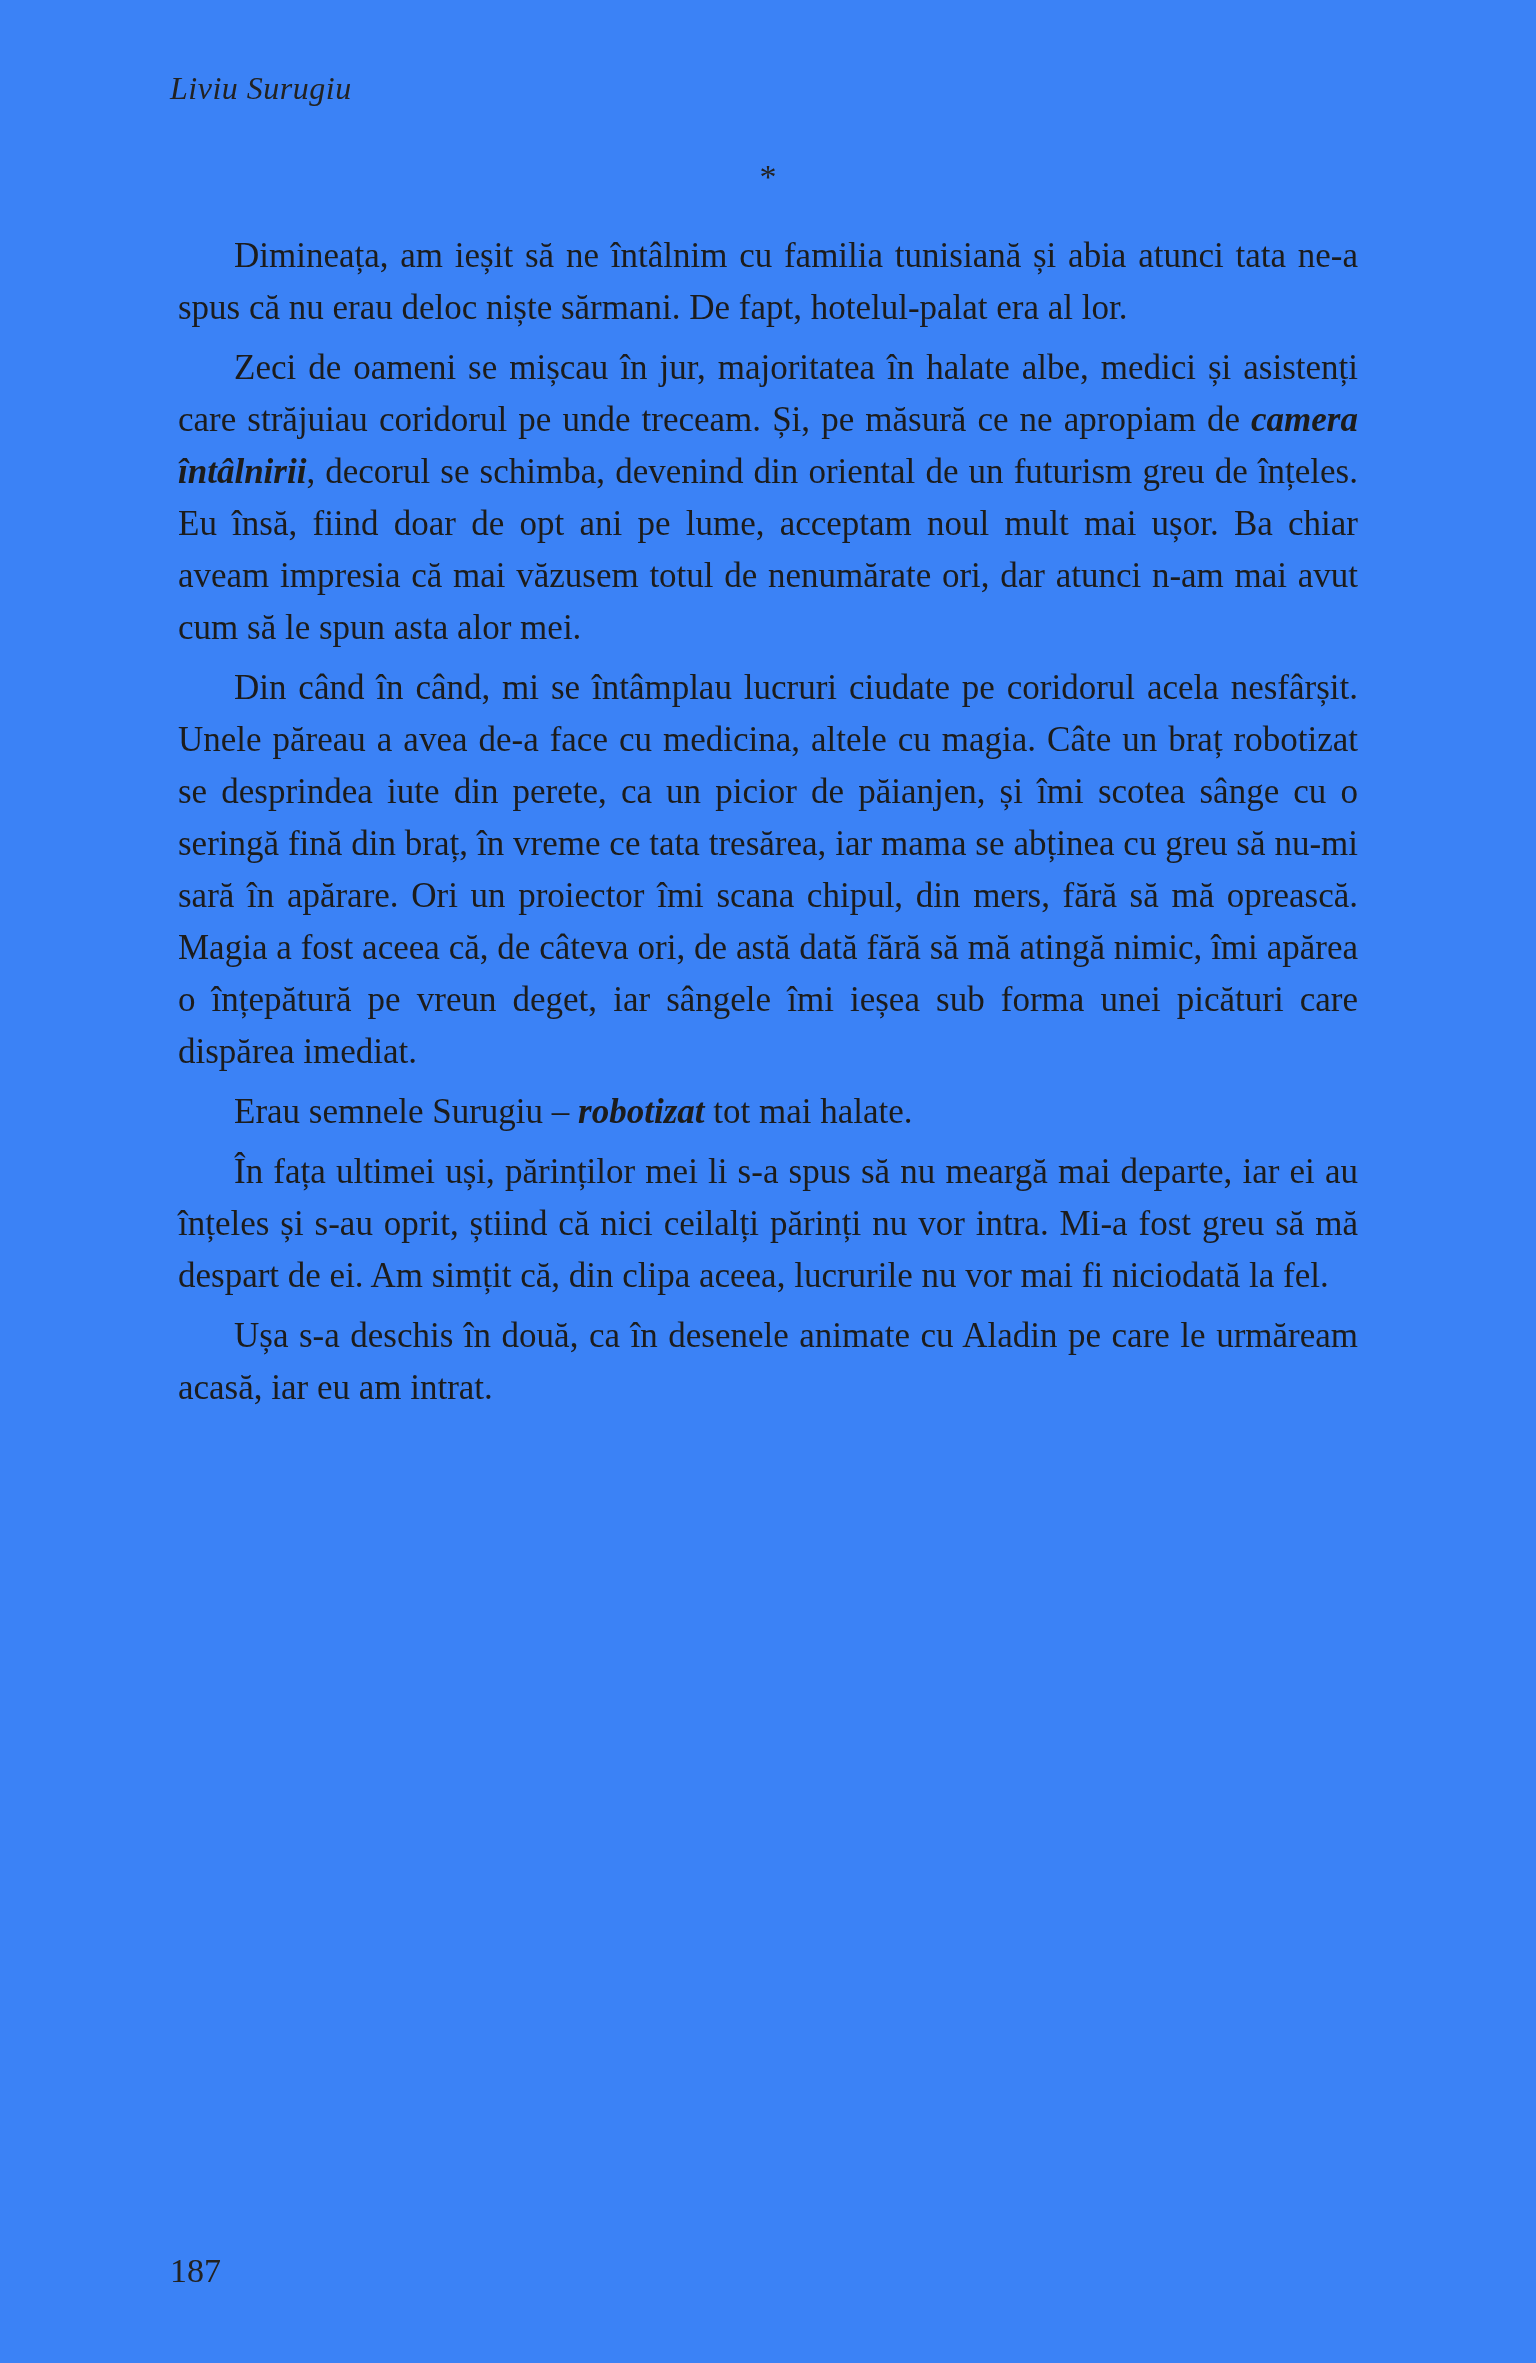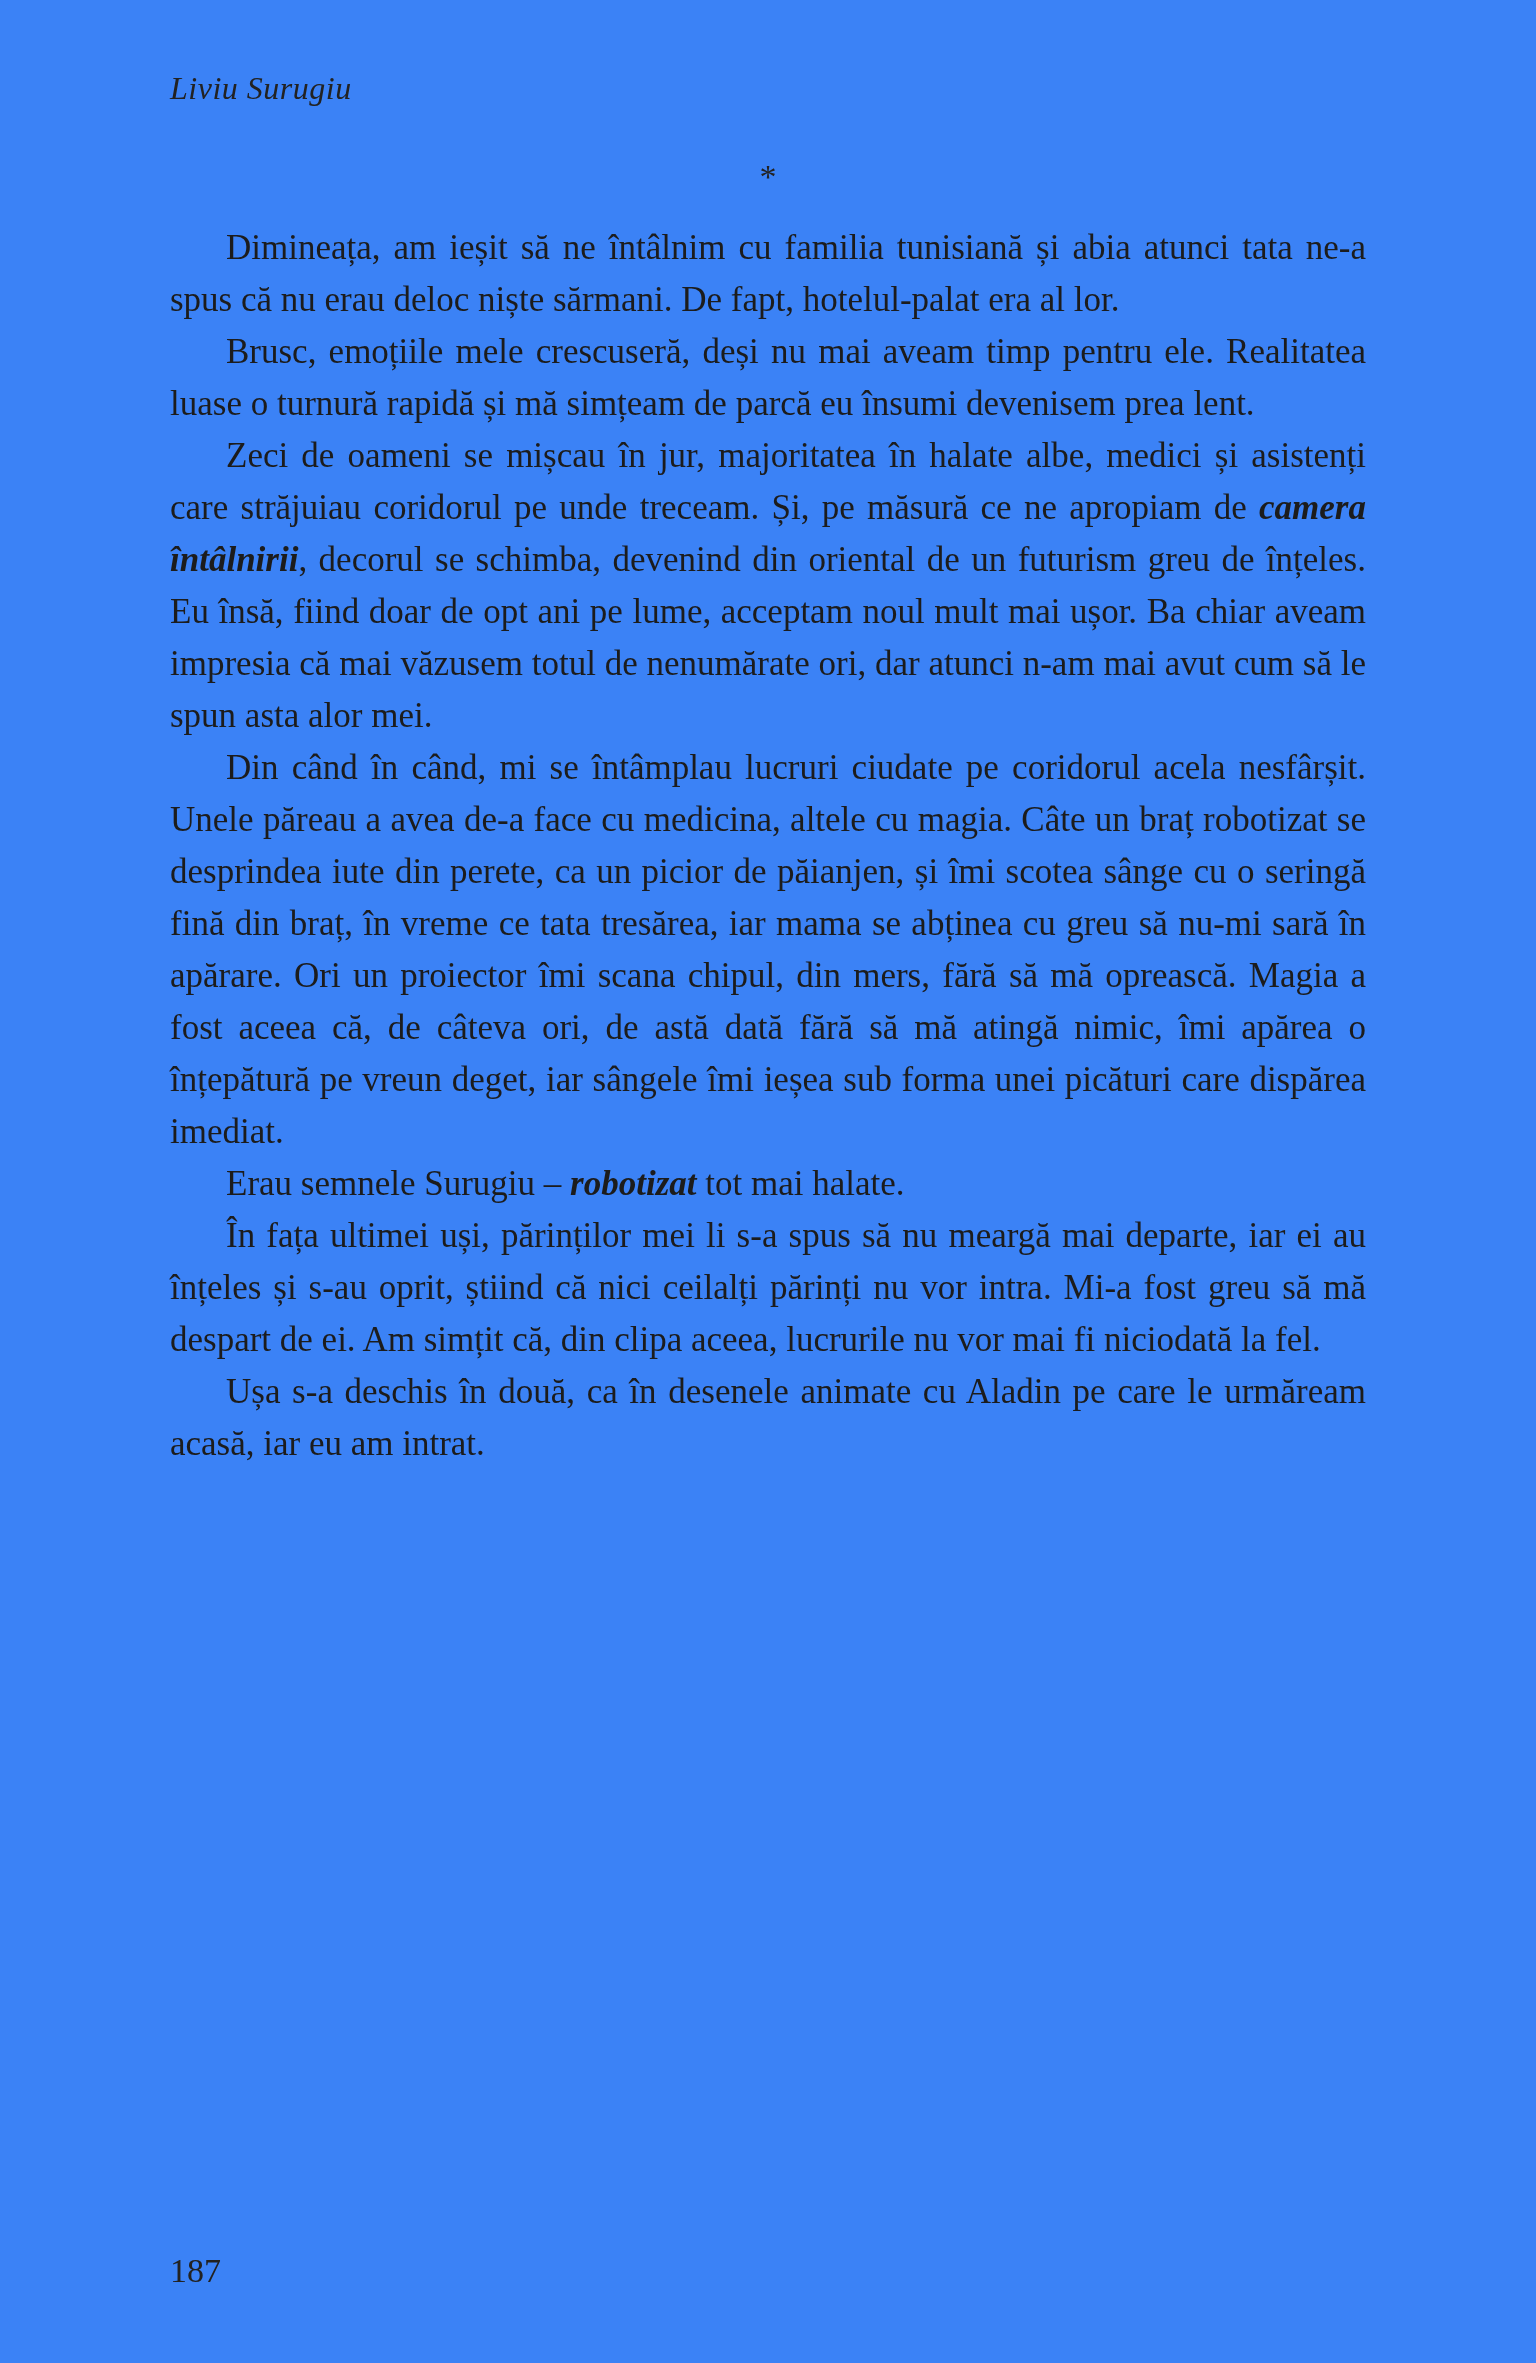--- a/index.html
+++ b/index.html
@@ -38,21 +38,21 @@
     position: absolute;
     top: 222px;
     left: 170px;
     width: 1196px;
     font-size: 35px;
     line-height: 52px;
     text-align: justify;
     color: #1c1c1c;
   }
   .body-text p {
-    margin: 0;
+    margin: 8px;
     padding: 0;
     text-indent: 56px;
   }
   .body-text .bi {
     font-weight: bold;
     font-style: italic;
   }
   .page-number {
     position: absolute;
     top: 2252px;
@@ -64,21 +64,20 @@
 </head>
 <body>
 
 <div class="book-page">
   <div class="running-header">Liviu Surugiu</div>
 
   <div class="section-break">*</div>
 
   <div class="body-text">
       <p><span>Dimineața, am ieșit să ne întâlnim cu familia tunisiană și abia atunci tata ne-a spus că nu erau deloc niște sărmani. De fapt, hotelul-palat era al lor.</span></p>
-      <p><span>Brusc, emoțiile mele crescuseră, deși nu mai aveam timp pentru ele. Realitatea luase o turnură rapidă și mă simțeam de parcă eu însumi devenisem prea lent.</span></p>
       <p><span>Zeci de oameni se mișcau în jur, majoritatea în halate albe, medici și asistenți care străjuiau coridorul pe unde treceam. Și, pe măsură ce ne apropiam de </span><span class="bi">camera întâlnirii</span><span>, decorul se schimba, devenind din oriental de un futurism greu de înțeles. Eu însă, fiind doar de opt ani pe lume, acceptam noul mult mai ușor. Ba chiar aveam impresia că mai văzusem totul de nenumărate ori, dar atunci n-am mai avut cum să le spun asta alor mei.</span></p>
       <p><span>Din când în când, mi se întâmplau lucruri ciudate pe coridorul acela nesfârșit. Unele păreau a avea de-a face cu medicina, altele cu magia. Câte un braț robotizat se desprindea iute din perete, ca un picior de păianjen, și îmi scotea sânge cu o seringă fină din braț, în vreme ce tata tresărea, iar mama se abținea cu greu să nu-mi sară în apărare. Ori un proiector îmi scana chipul, din mers, fără să mă oprească. Magia a fost aceea că, de câteva ori, de astă dată fără să mă atingă nimic, îmi apărea o înțepătură pe vreun deget, iar sângele îmi ieșea sub forma unei picături care dispărea imediat.</span></p>
       <p><span>Erau semnele Surugiu – </span><span class="bi">robotizat</span><span> tot mai halate.</span></p>
       <p><span>În fața ultimei uși, părinților mei li s-a spus să nu meargă mai departe, iar ei au înțeles și s-au oprit, știind că nici ceilalți părinți nu vor intra. Mi-a fost greu să mă despart de ei. Am simțit că, din clipa aceea, lucrurile nu vor mai fi niciodată la fel.</span></p>
       <p><span>Ușa s-a deschis în două, ca în desenele animate cu Aladin pe care le urmăream acasă, iar eu am intrat.</span></p>
     </div>
 
   <div class="page-number">187</div>
 </div>
 

